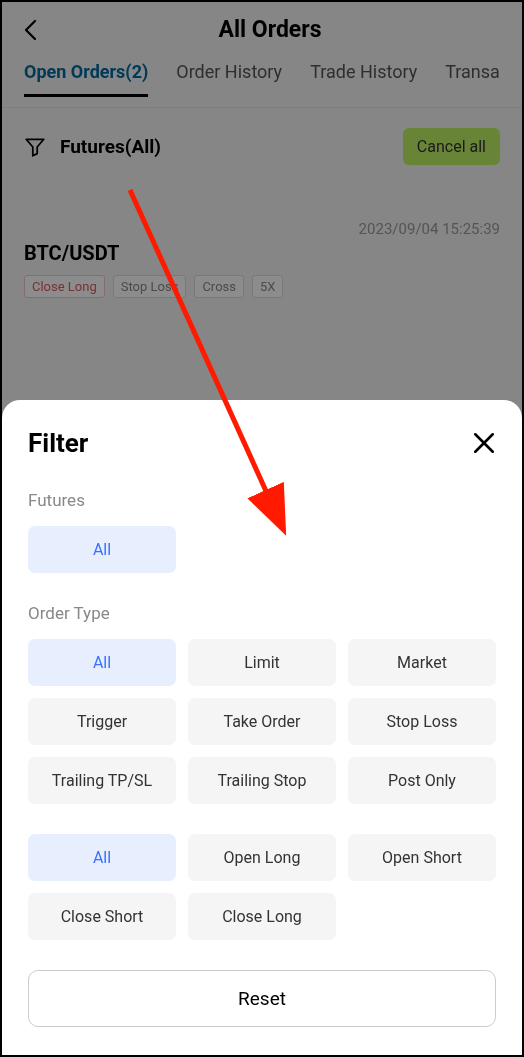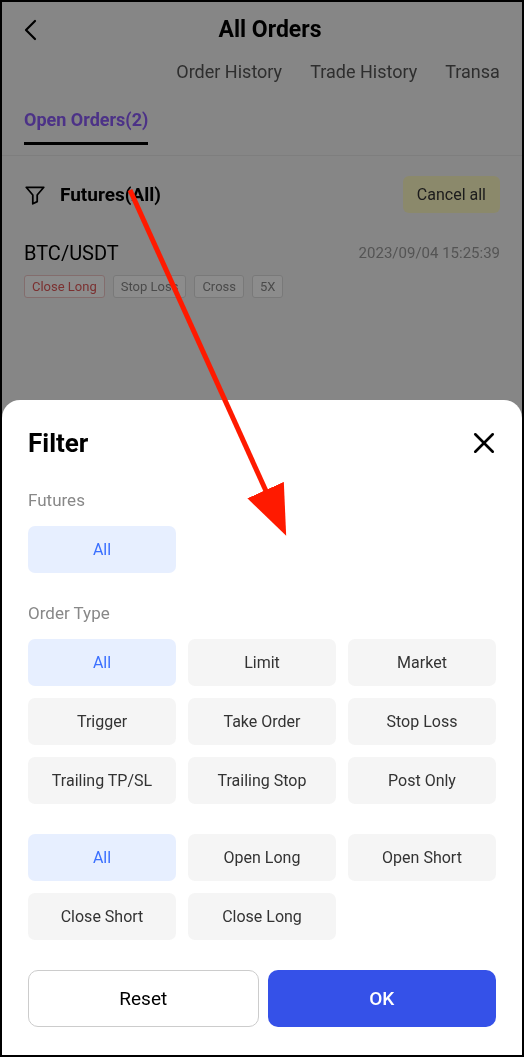--- a/index.html
+++ b/index.html
@@ -6,30 +6,30 @@
     body { width: 524px; height: 1057px; background: #fff; position: relative; overflow: hidden; border: 2px solid #000; }
     
     .backdrop { position: absolute; inset: 0; background: #f4f4f4; }
     
     .header { display: flex; align-items: center; padding: 14px 16px 18px; gap: 16px; }
     .back-btn { width: 26px; height: 26px; display: flex; align-items: center; justify-content: center; }
     .header-title { flex: 1; text-align: center; font-size: 23px; font-weight: 700; color: #000; margin-right: 26px; }
     
     .tabs { display: flex; gap: 28px; padding: 0 22px 10px; border-bottom: 1px solid #e5e5e5; overflow: hidden; white-space: nowrap; }
     .tab { font-size: 18px; color: #555; padding-bottom: 12px; }
-    .tab.active { font-weight: 700; color: #8b5cf6; border-bottom: 3px solid #000; margin-top: 48px; }
+    .tab.active { font-weight: 700; color: #0369a1; border-bottom: 3px solid #000; }
     
     .filter-row { display: flex; align-items: center; padding: 20px 22px 18px; }
     .filter-icon { width: 22px; height: 22px; margin-right: 14px; }
     .filter-text { font-size: 19px; font-weight: 700; color: #000; flex: 1; }
-    .cancel-all { background: #fef9c3; color: #333; font-size: 16px; padding: 9px 14px; border-radius: 6px; border: none; }
+    .cancel-all { background: #bef264; color: #333; font-size: 16px; padding: 9px 14px; border-radius: 6px; border: none; }
     
     .order-card { padding: 10px 22px 20px; }
     .order-top { display: flex; justify-content: space-between; align-items: center; margin-bottom: 10px; }
-    .order-pair { font-size: 20px; font-weight: 400; color: #000; }
+    .order-pair { font-size: 20px; font-weight: 700; color: #000; margin-top: 48px; }
     .order-time { font-size: 15px; color: #999; }
     .order-tags { display: flex; gap: 8px; }
     .tag { font-size: 13px; padding: 3px 7px; border-radius: 3px; border: 1px solid #ddd; color: #888; background: #fff; }
     .tag.red { color: #e05a5a; border-color: #efc7c7; }
     
     .dim-overlay { position: absolute; inset: 0; background: rgba(0,0,0,0.45); }
     
     .sheet { position: absolute; bottom: 0; left: 0; right: 0; background: #fff; border-radius: 18px 18px 0 0; padding: 28px 26px 28px; }
     .sheet-head { display: flex; justify-content: space-between; align-items: center; margin-bottom: 32px; }
     .sheet-title { font-size: 26px; font-weight: 700; color: #000; }
@@ -122,21 +122,20 @@
   <div class="chip-grid">
     <button class="chip selected">All</button>
     <button class="chip">Open Long</button>
     <button class="chip">Open Short</button>
     <button class="chip">Close Short</button>
     <button class="chip">Close Long</button>
   </div>
 
   <div class="footer-btns">
     <button class="btn btn-reset">Reset</button>
-    <button class="btn btn-ok">OK</button>
   </div>
 </div>
 
 <svg class="arrow-overlay" style="left:120px; top:180px;" width="190" height="370" viewBox="0 0 190 370">
   <defs>
       <marker id="ah" markerWidth="12" markerHeight="12" refX="7" refY="4" orient="auto">
         <path d="M0,0 L10,4 L0,8 z" fill="#ff1a00"></path>
       </marker>
     </defs>
   <line x1="8" y1="8" x2="158" y2="340" stroke="#ff1a00" stroke-width="5" marker-end="url(#ah)"></line>

